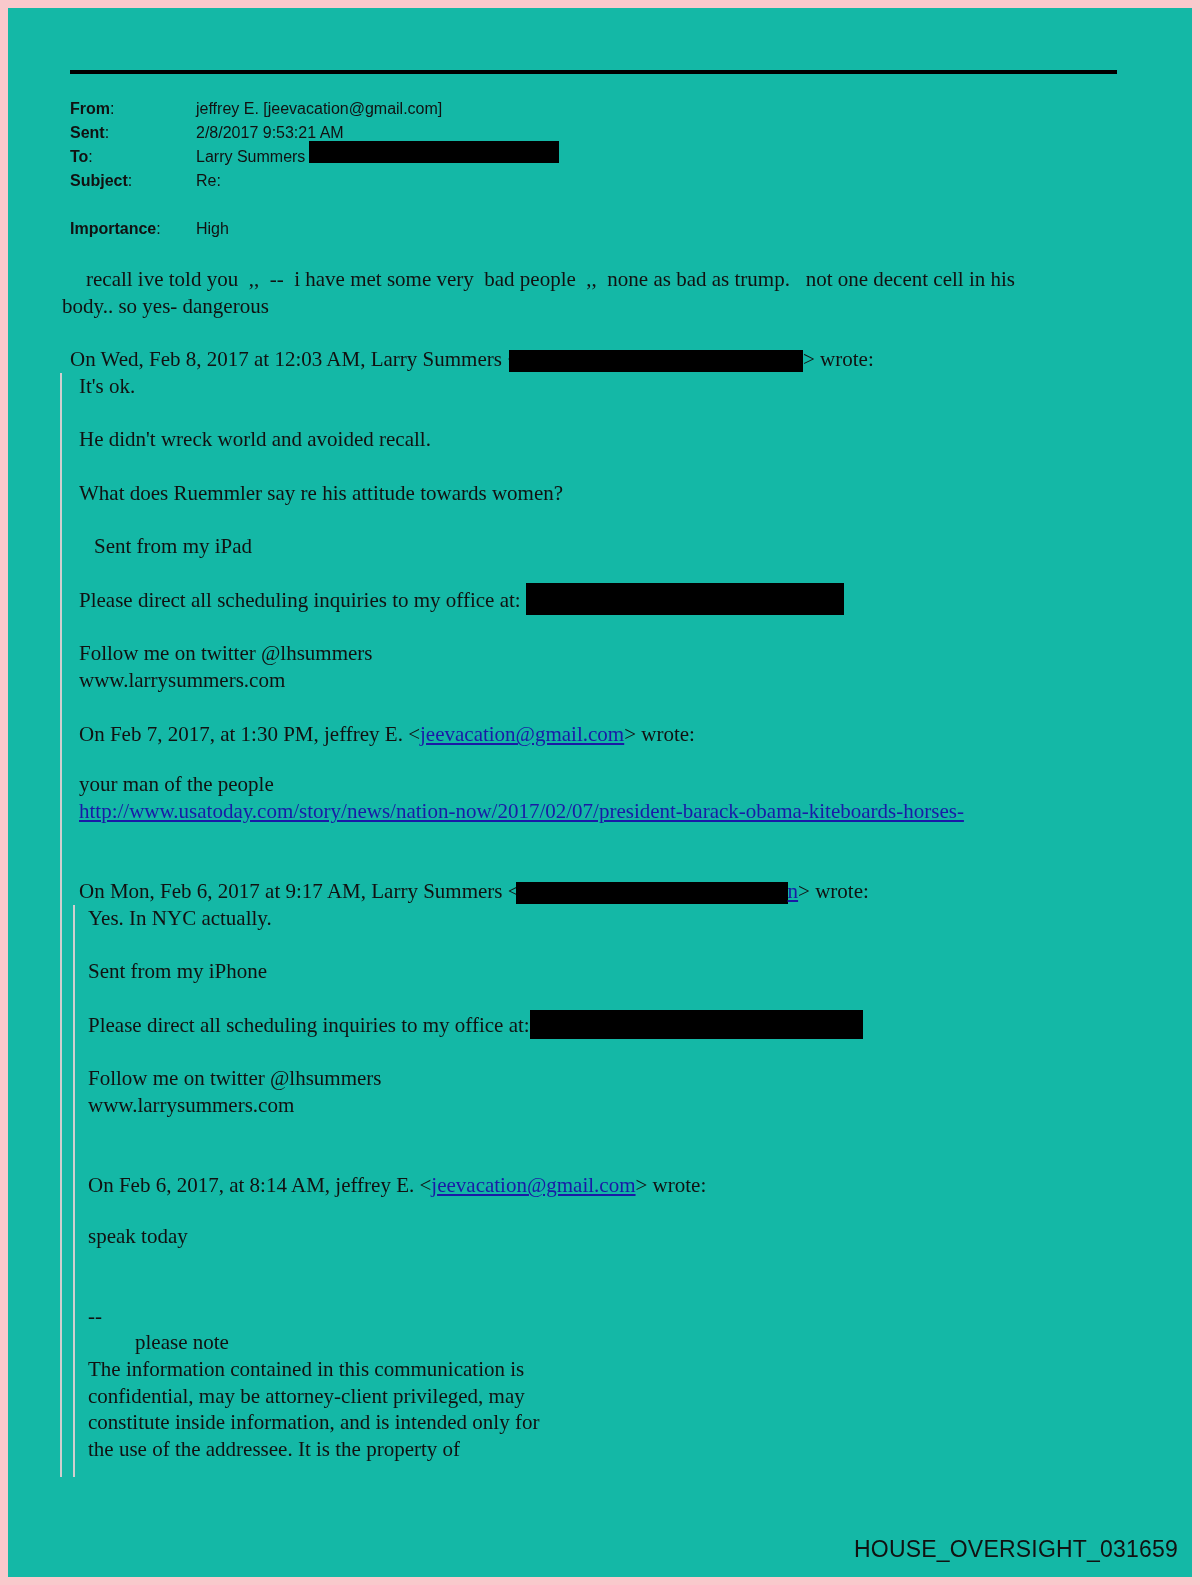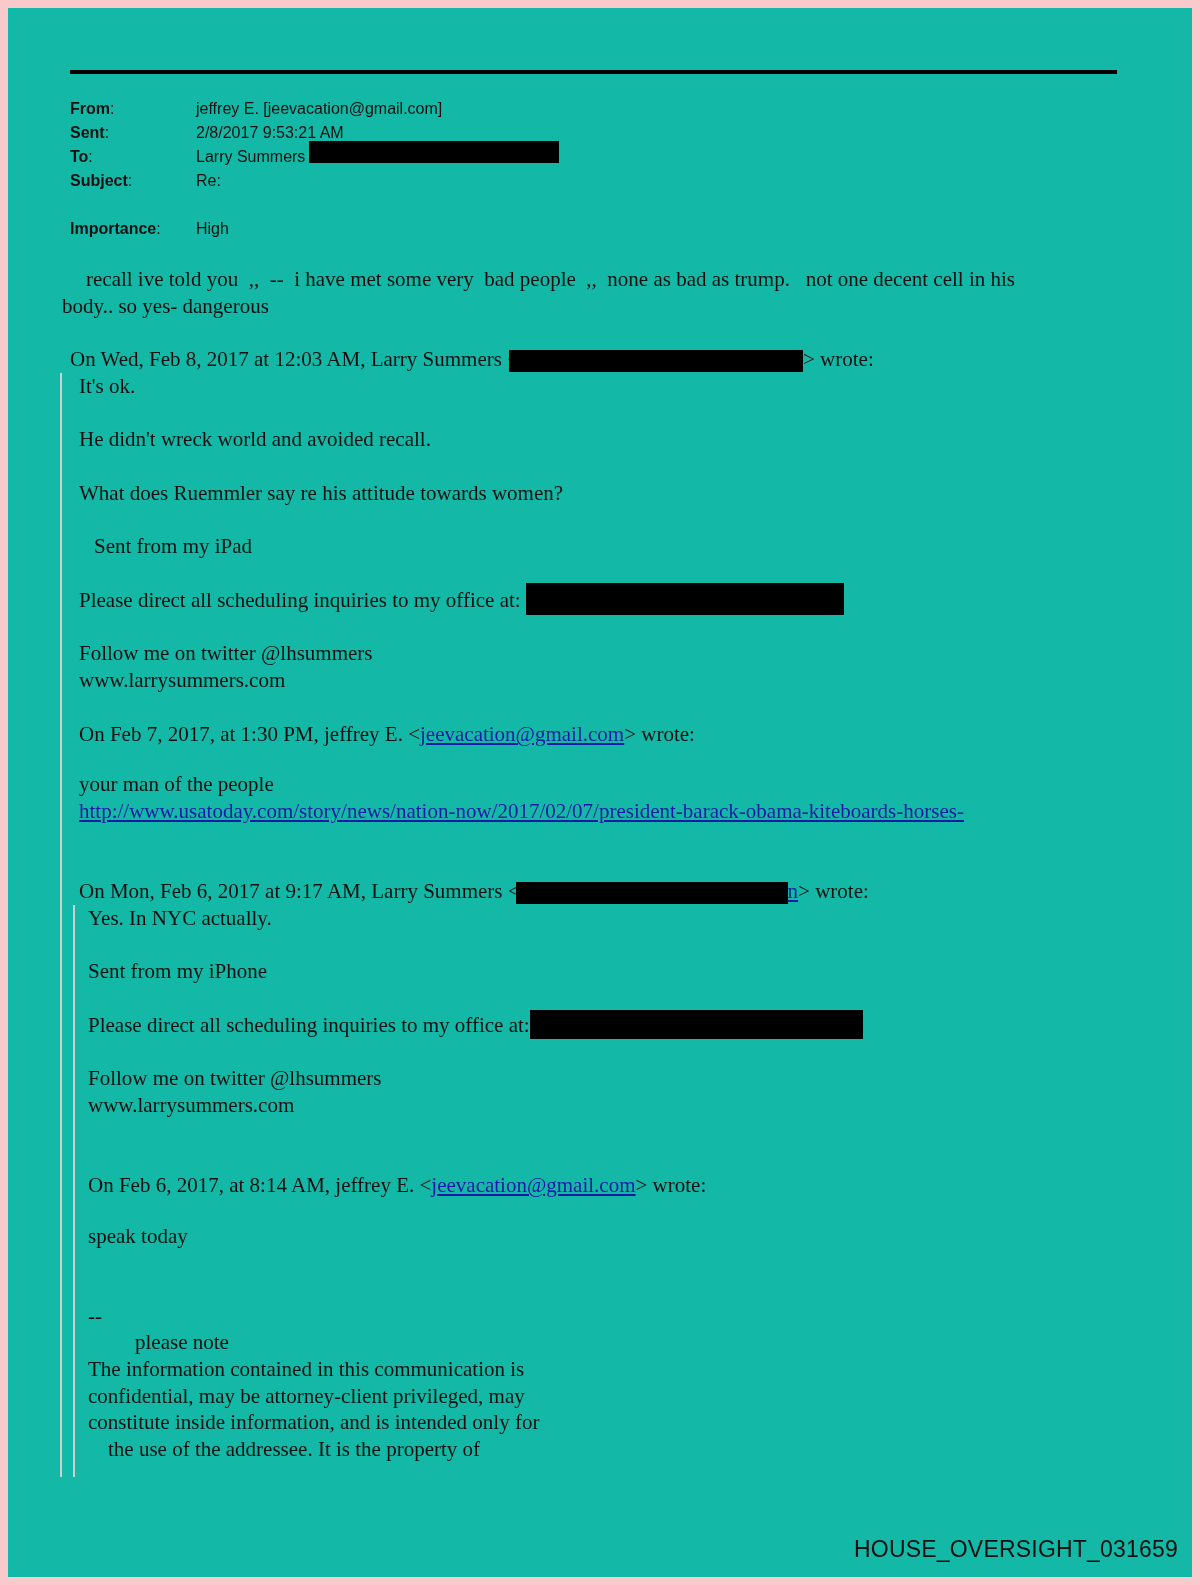--- a/index.html
+++ b/index.html
@@ -116,17 +116,17 @@
   <div class="serif" style="left:80px;top:1057px;">Follow me on twitter @lhsummers</div>
   <div class="serif" style="left:80px;top:1084px;">www.larrysummers.com</div>
 
   <div class="serif" style="left:80px;top:1164px;"><span>On Feb 6, 2017, at 8:14 AM, jeffrey E. &lt;</span><a class="link">jeevacation@gmail.com</a><span>&gt; wrote:</span></div>
   <div class="serif" style="left:80px;top:1215px;">speak today</div>
   <div class="serif" style="left:80px;top:1295px;">--</div>
   <div class="serif" style="left:127px;top:1321px;">please note</div>
   <div class="serif" style="left:80px;top:1348px;">The information contained in this communication is</div>
   <div class="serif" style="left:80px;top:1375px;">confidential, may be attorney-client privileged, may</div>
   <div class="serif" style="left:80px;top:1401px;">constitute inside information, and is intended only for</div>
-  <div class="serif" style="left:80px;top:1428px;margin-left:20px;">the use of the addressee. It is the property of</div>
+  <div class="serif" style="left:80px;top:1428px;">the use of the addressee. It is the property of</div>
 
 </div>
 
 <div class="batesno">HOUSE_OVERSIGHT_031659</div>
 
 </body></html>

